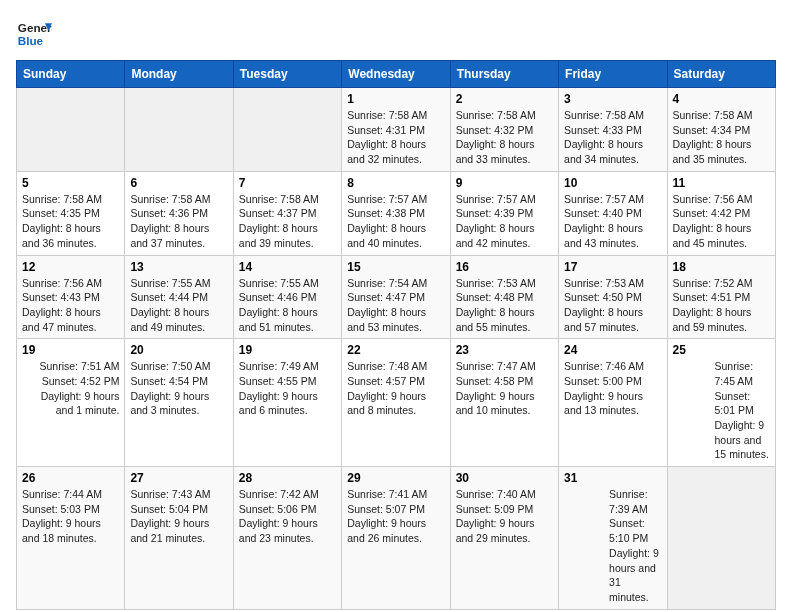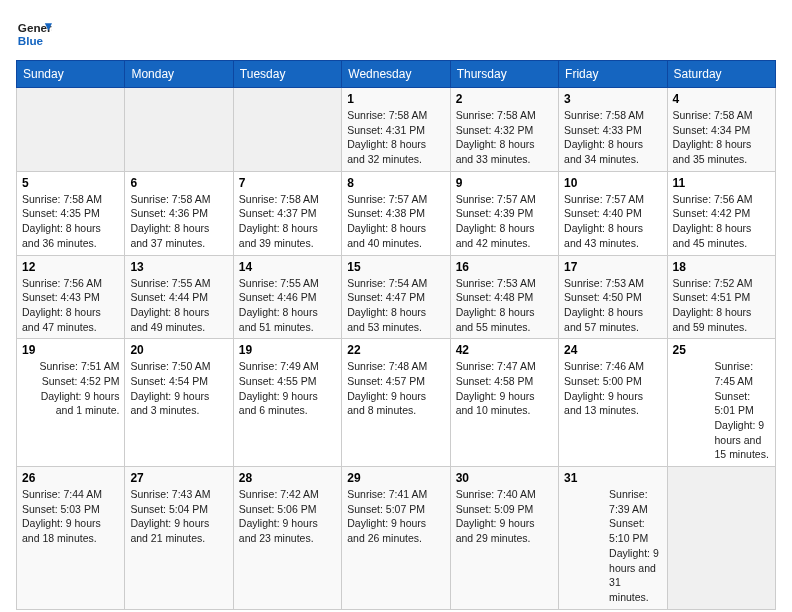--- a/index.html
+++ b/index.html
@@ -41,21 +41,21 @@
       width: 100%;
       border-collapse: collapse;
       font-size: 11px;
     }
     .calendar thead th {
       background-color: #1565c0;
       color: #fff;
       text-align: left;
       padding: 6px 6px;
       font-size: 12px;
-      font-weight: normal;
+      font-weight: bold;
       border: 1px solid #0d47a1;
     }
     .calendar tbody td {
       border: 1px solid #ccc;
       vertical-align: top;
       padding: 4px 5px;
       width: 108px;
       min-height: 80px;
       background: #fff;
     }
@@ -250,21 +250,21 @@
 Sunset: 4:55 PM
 Daylight: 9 hours and 6 minutes.</div>
         </td>
         <td>
           <span class="day-number">22</span>
           <div class="day-info" style="white-space: pre-line;">Sunrise: 7:48 AM
 Sunset: 4:57 PM
 Daylight: 9 hours and 8 minutes.</div>
         </td>
         <td>
-          <span class="day-number">42</span>
+          <span class="day-number">23</span>
           <div class="day-info" style="white-space: pre-line;">Sunrise: 7:47 AM
 Sunset: 4:58 PM
 Daylight: 9 hours and 10 minutes.</div>
         </td>
         <td>
           <span class="day-number">24</span>
           <div class="day-info" style="white-space: pre-line;">Sunrise: 7:46 AM
 Sunset: 5:00 PM
 Daylight: 9 hours and 13 minutes.</div>
         </td>

